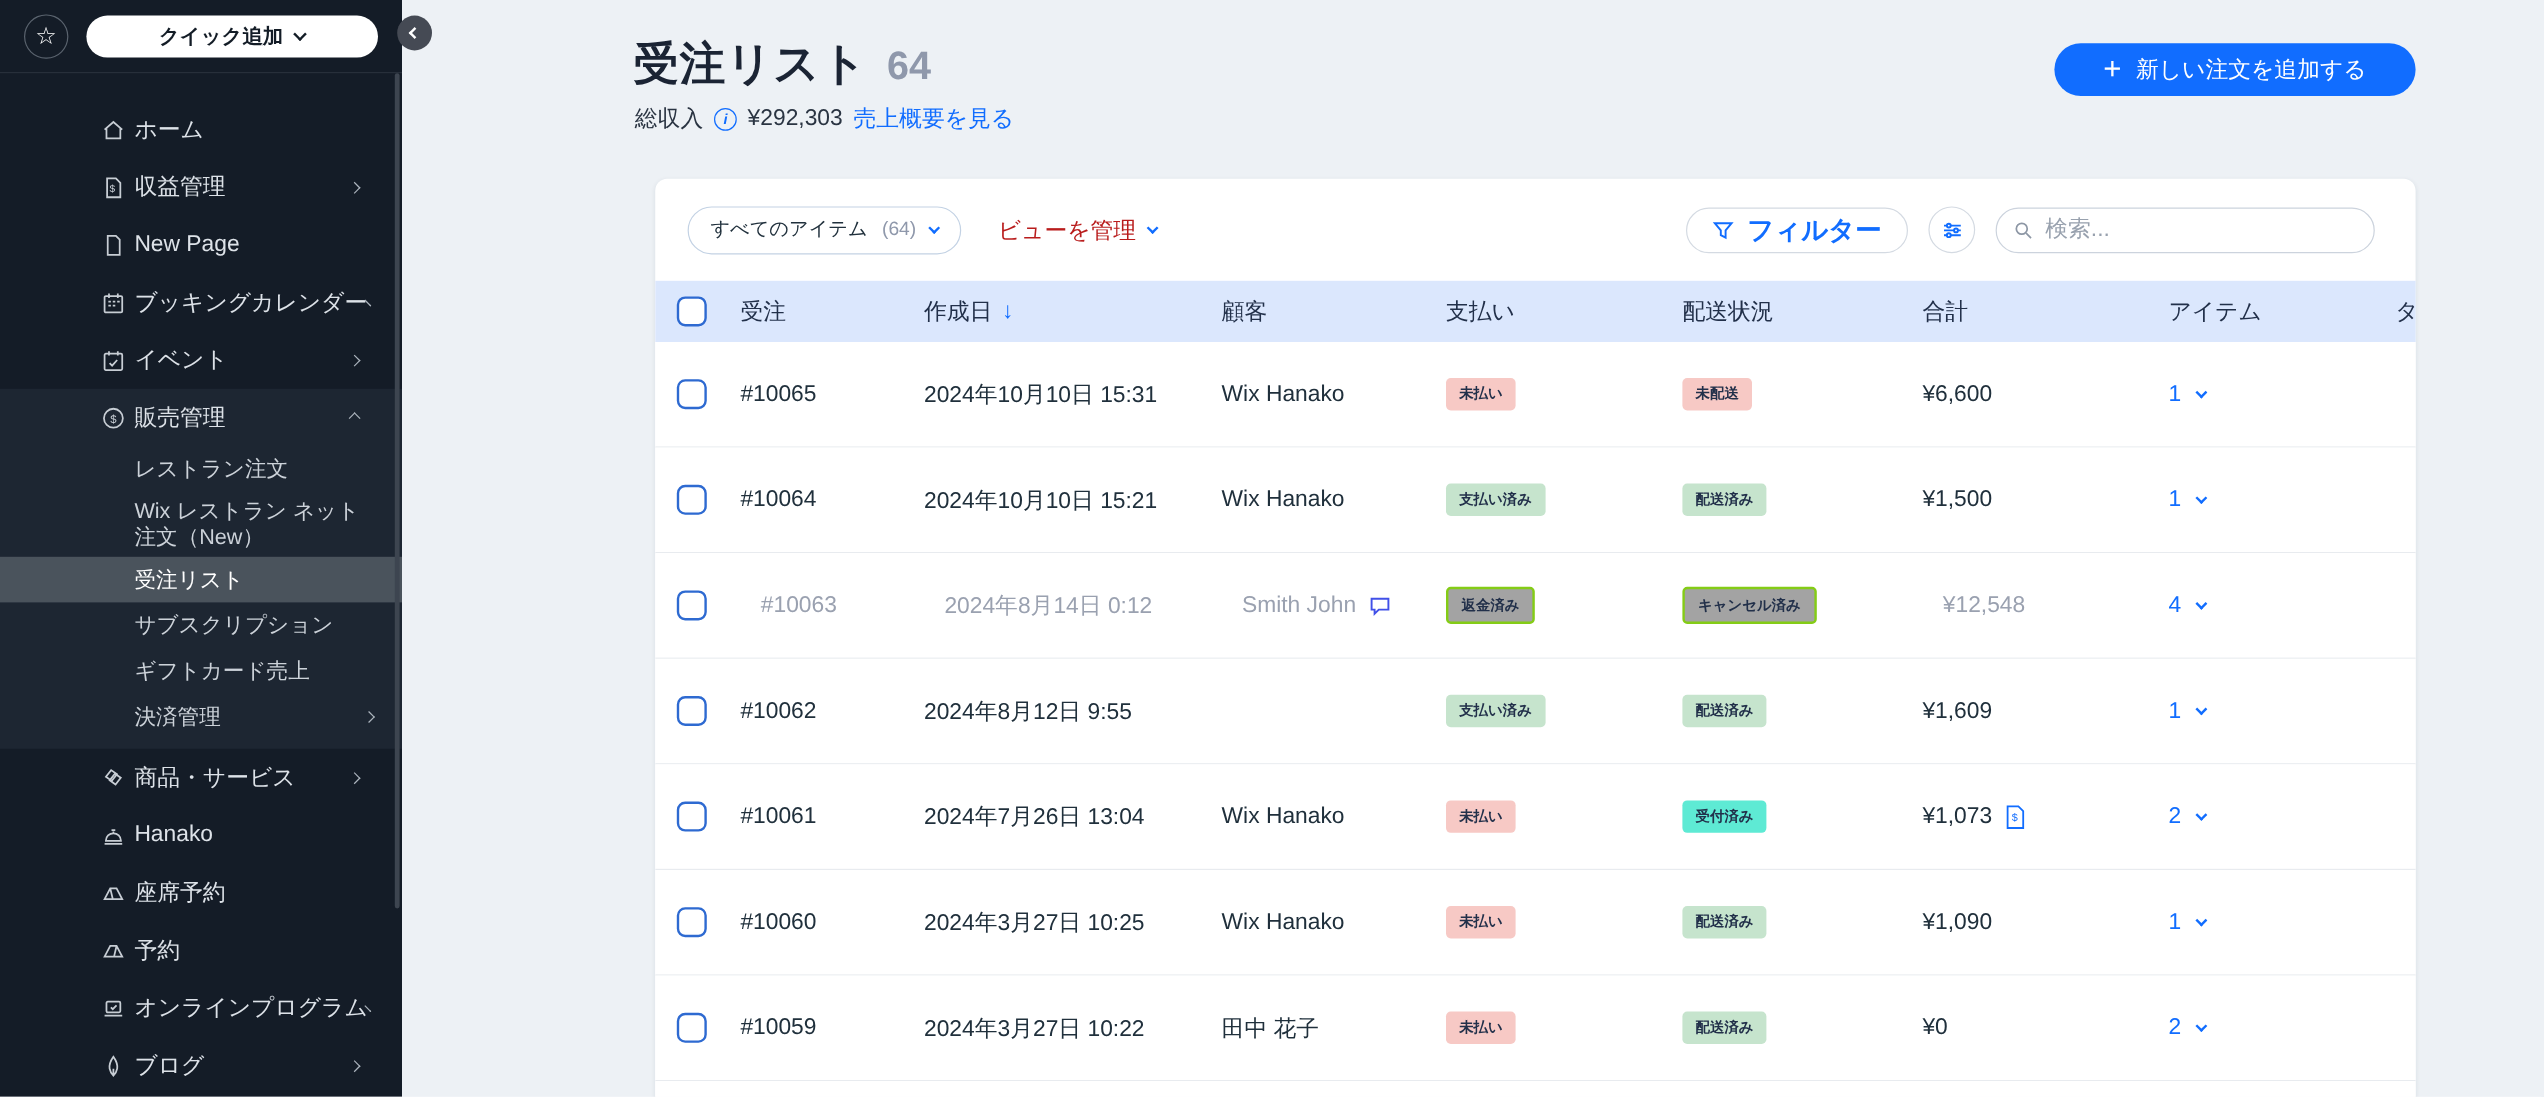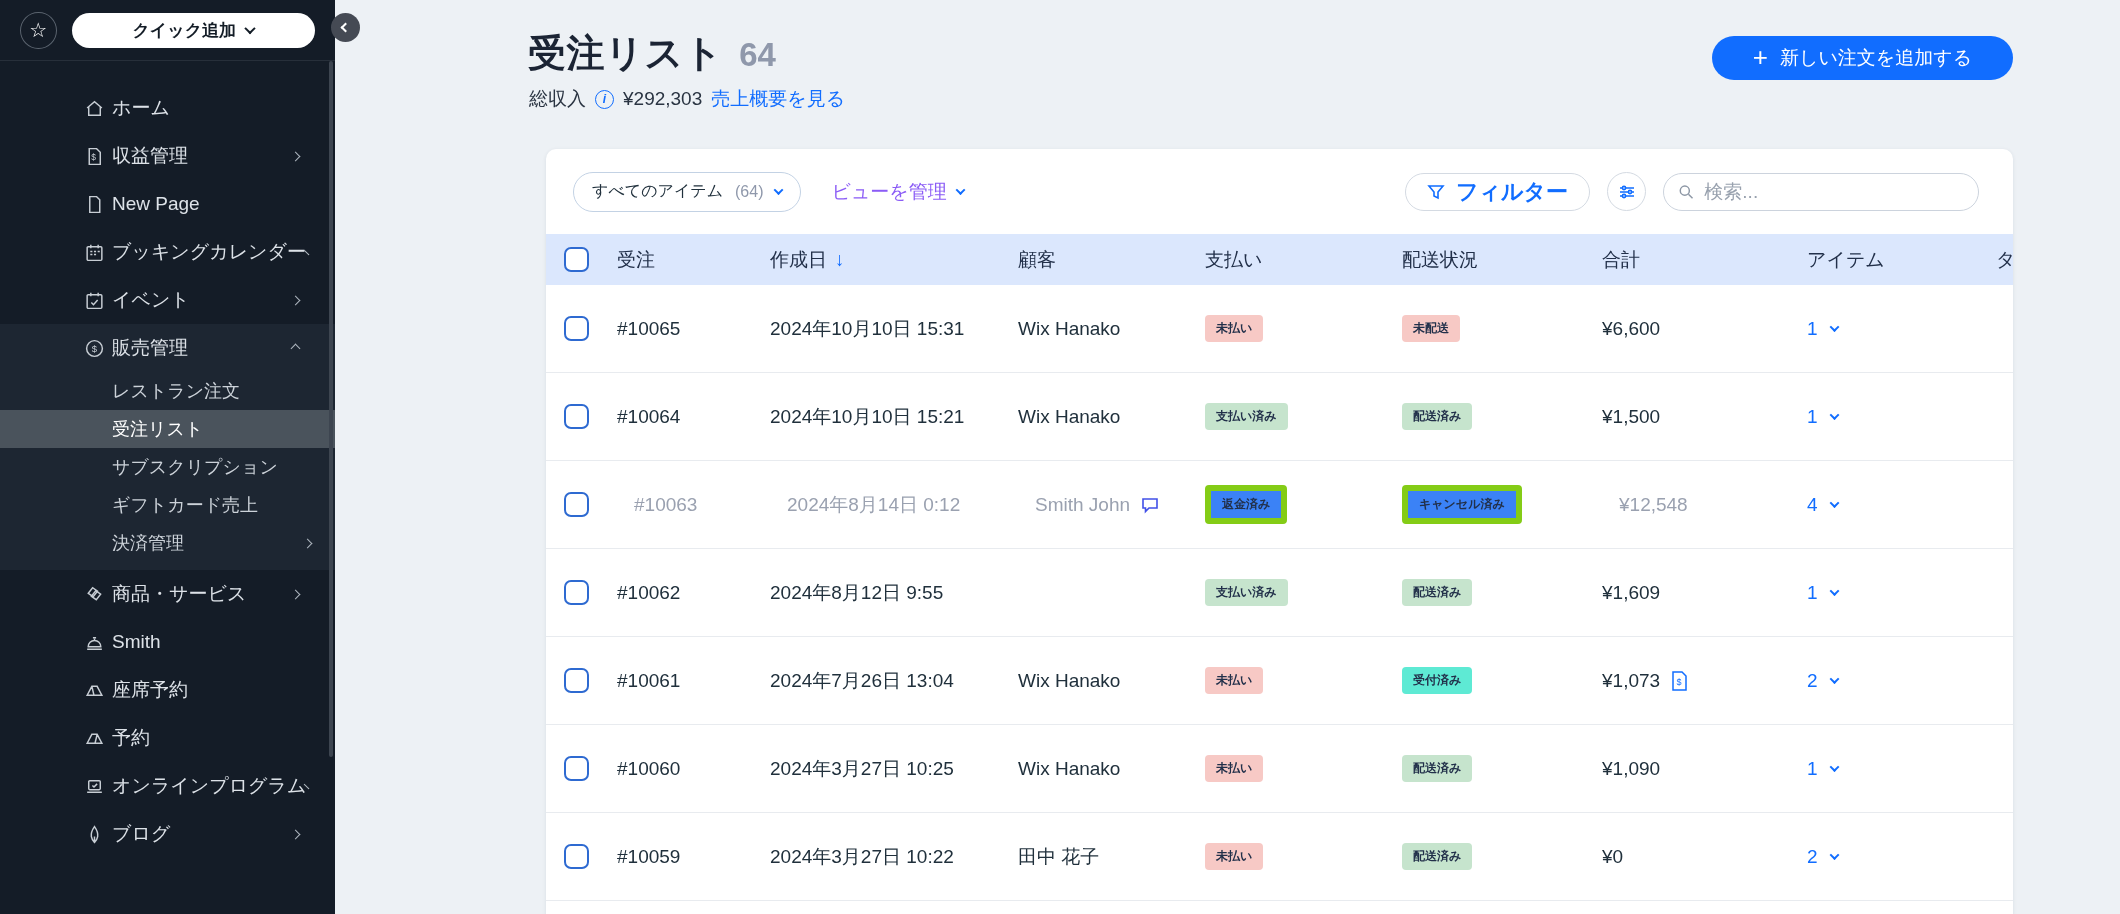--- a/index.html
+++ b/index.html
@@ -102,21 +102,21 @@
   }
   .toolbar { height:85px; display:flex; align-items:center; padding:0 34px 0 27px; }
   .pill-all {
     height:40px; border:1px solid #c3d2e4; border-radius:20px; background:#fff;
     display:flex; align-items:center; gap:12px; padding:12px 18px;
     font-size:16px; color:#20303c; cursor:pointer; font-family:inherit;
   }
   .pill-all .cnt { color:#8f98ab; }
   .pill-all .chev, .manage-views .chev { color:#116dff; width:7px; height:7px; }
   .manage-views {
-    margin-left:30px; border:none; background:none; color:#8b5cf6;
+    margin-left:30px; border:none; background:none; color:#b91c1c;
     font-size:19px; display:flex; align-items:center; gap:10px;
     cursor:pointer; font-family:inherit;
   }
   .toolbar-right { margin-left:auto; display:flex; align-items:center; gap:17px; }
   .pill-filter {
     height:38px; border:1px solid #d4dae2; border-radius:19px; background:#fff;
     display:flex; align-items:center; gap:11px; padding:0 21px;
     color:#116dff; font-size:22px; font-weight:700; cursor:pointer; font-family:inherit;
   }
   .btn-adjust {
@@ -148,21 +148,21 @@
     background:#fff; margin-left:18px; cursor:pointer; appearance:none;
   }
   .cell { display:flex; align-items:center; gap:10px; }
   .badge {
     display:inline-block; padding:5px 11px; border-radius:4px;
     font-size:12px; font-weight:700; color:#22304a; white-space:nowrap;
   }
   .badge[data-variant="red"]     { background:#f7c9c5; }
   .badge[data-variant="green"]   { background:#c6e4cd; }
   .badge[data-variant="yellow"]  { background:#5eead4;text-align:right; }
-  .badge[data-variant="neutral"] { background:#3b82f6; border:6px solid #84cc16; }
+  .badge[data-variant="neutral"] { background:#a3a3a3; border:2px solid #84cc16; }
   .items-cell { color:#116dff; display:flex; align-items:center; gap:13px; cursor:pointer; }
   .items-cell .chev { width:7px; height:7px; color:#116dff; }
   .row[data-muted="true"] .mutable { color:#9aa1b0;margin-left:17px; }
   .icon-btn { background:none; border:none; cursor:pointer; display:flex; align-items:center; }
 </style>
 </head>
 <body>
 
 <aside class="sidebar">
   <div class="sb-top">
@@ -231,20 +231,23 @@
               <circle cx="10" cy="10" r="7.5"></circle>
               <text x="7.5" y="13.5" font-size="9" fill="#c7cdd4" stroke="none">$</text>
             </svg>
         </span>
         <span class="sb-label">販売管理</span>
         <span class="chev up thin"></span>
       </div>
       <div class="sb-sub">
         <span class="sb-sub-label">レストラン注文</span>
       </div>
+      <div class="sb-sub two-line">
+        <span class="sb-sub-label">Wix レストラン ネット注文（New）</span>
+      </div>
       <div class="sb-sub selected">
         <span class="sb-sub-label">受注リスト</span>
       </div>
       <div class="sb-sub">
         <span class="sb-sub-label">サブスクリプション</span>
       </div>
       <div class="sb-sub">
         <span class="sb-sub-label">ギフトカード売上</span>
       </div>
       <div class="sb-sub">
@@ -262,21 +265,21 @@
       </span>
       <span class="sb-label">商品・サービス</span>
       <span class="chev right thin"></span>
     </div>
     <div class="sb-item">
       <span class="sb-ico">
         <svg viewBox="0 0 20 20">
             <path d="M4 14 A6 6 0 0 1 16 14 Z M10 8 V6.5 M8.5 5.5 H11.5 M3 16.5 H17"></path>
           </svg>
       </span>
-      <span class="sb-label">Smith</span>
+      <span class="sb-label">Hanako</span>
     </div>
     <div class="sb-item">
       <span class="sb-ico">
         <svg viewBox="0 0 20 20">
             <path d="M3 14.5 L7.5 6 H12.5 L17 14.5 Z M7.5 6 L9.5 14.5"></path>
           </svg>
       </span>
       <span class="sb-label">座席予約</span>
     </div>
     <div class="sb-item">

